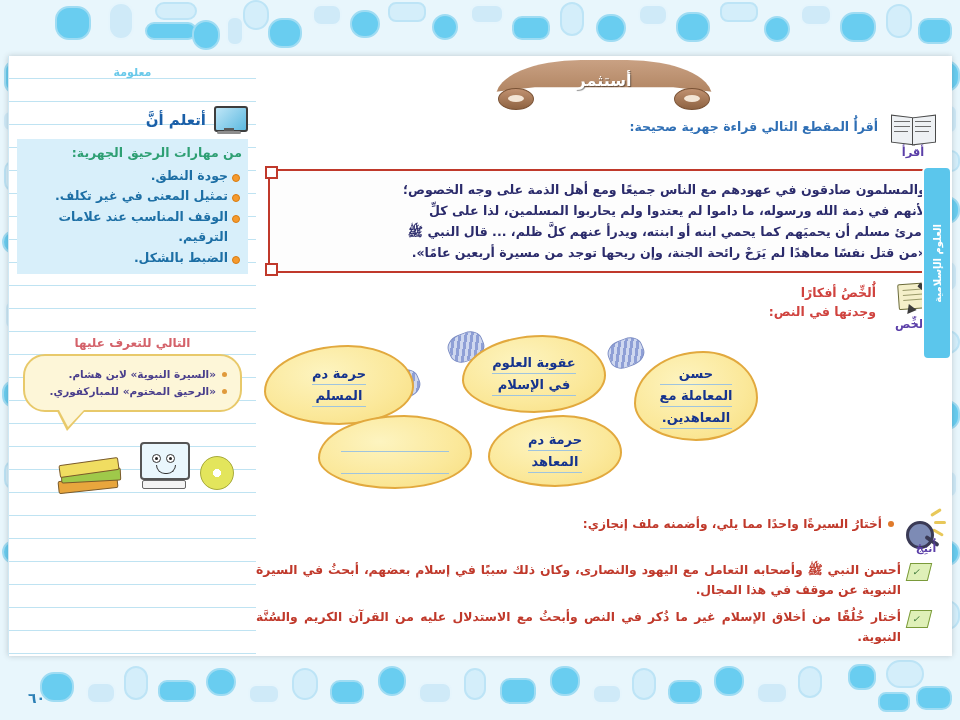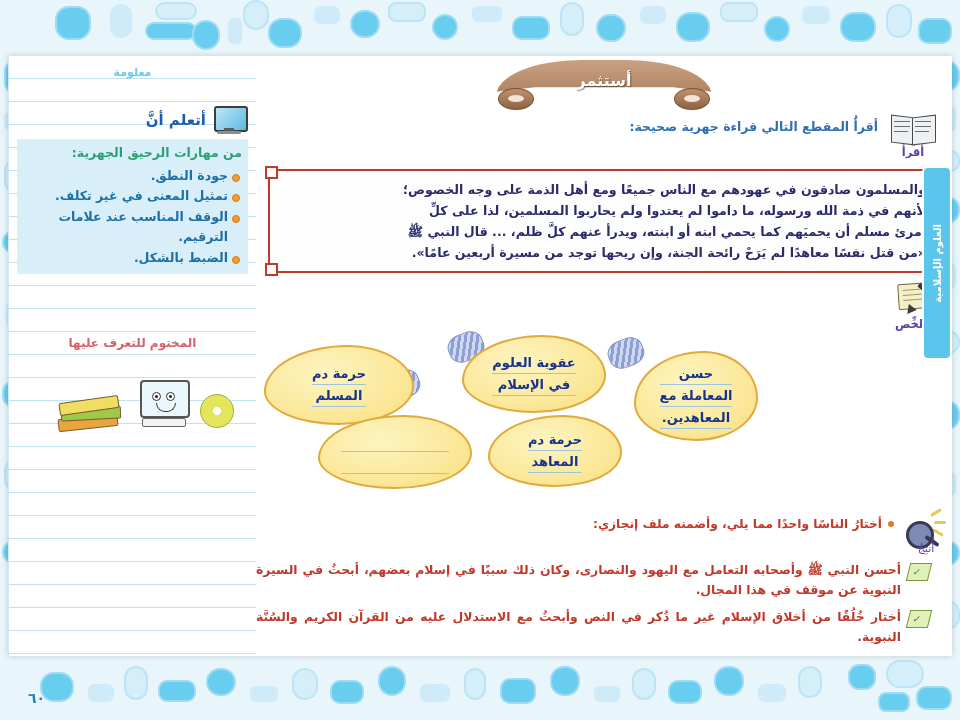--- a/index.html
+++ b/index.html
@@ -224,21 +224,21 @@
 
   
   .produce{margin-top:6px;}
   .prod-head{display:flex;align-items:flex-start;gap:6px;}
   .prod-inst{font-size:12.2px;font-weight:bold;color:#c0392b;line-height:18px;text-align:right;padding-top:6px;position:relative;padding-right:12px;}
   .prod-inst::before{content:"";position:absolute;right:0;top:12px;width:6px;height:6px;border-radius:50%;background:#e07a2b;}
   .glass-ico{width:52px;height:44px;position:relative;flex:0 0 52px;}
   .glass-ico .ring{position:absolute;left:6px;top:12px;width:22px;height:22px;border:3px solid #3a3a55;border-radius:50%;background:#7d8bb5;}
   .glass-ico .hnd{position:absolute;left:24px;top:30px;width:16px;height:4px;background:#3a3a55;border-radius:2px;transform:rotate(35deg);}
   .glass-ico .ray{position:absolute;width:12px;height:3px;background:#e8c85a;border-radius:2px;}
-  .glass-ico .tlabel{position:absolute;left:0;right:0;bottom:-2px;text-align:center;font-size:11px;font-weight:normal;color:#5b3fa8;}
+  .glass-ico .tlabel{position:absolute;left:0;right:0;bottom:-2px;text-align:center;font-size:11px;font-weight:bold;color:#5b3fa8;}
 
   .prod-item{display:flex;align-items:flex-start;gap:7px;margin:7px 0 0 0;padding-right:22px;}
   .note-ico{width:20px;height:16px;flex:0 0 20px;background:#dff0b8;border:1.5px solid #7a9a3a;
     transform:skewX(-14deg);position:relative;margin-top:3px;}
   .note-ico i{position:absolute;left:4px;top:3px;color:#2f6e2f;font-size:9px;font-weight:bold;}
   .prod-text{font-size:12.4px;font-weight:bold;color:#c0392b;line-height:20px;text-align:justify;text-align-last:right;flex:1;}
 
   .pg-num{
     position:absolute;left:28px;bottom:14px;color:#2b7fb5;font-size:14px;font-weight:bold;z-index:5;
   }
@@ -371,20 +371,24 @@
           <div class="pad">
               <i style="top:5px;"></i>
               <i style="top:10px;"></i>
               <i style="top:15px;"></i>
             </div>
           <div class="pen"></div>
             <div class="nib"></div>
         </div>
         <div style="font-size:11.5px;font-weight:bold;color:#5b3fa8;margin-top:-2px;">أُلخِّص</div>
       </div>
+      <div class="sum-inst">
+        <div>أُلخِّصُ أفكارًا</div>
+        <div>وجدتها في النص:</div>
+      </div>
     </div>
 
     <div class="mindmap">
       <div class="coil" style="left:352px;top:6px;"></div>
       <div class="coil" style="left:272px;top:48px;"></div>
       <div class="coil" style="left:128px;top:38px;"></div>
       <div class="coil" style="left:192px;top:0px;"></div>
 
       <div class="bub" style="left:378px;top:18px;width:120px;height:86px;">
         <div class="btext">حسن
@@ -415,21 +419,21 @@
     <div class="produce">
       <div class="prod-head">
         <div class="glass-ico">
           <div class="ray" style="left:30px;top:2px;transform:rotate(-32deg);"></div>
           <div class="ray" style="left:34px;top:12px;transform:rotate(0deg);"></div>
           <div class="ray" style="left:32px;top:22px;transform:rotate(30deg);"></div>
           <div class="ring"></div>
           <div class="hnd"></div>
           <div class="tlabel">أُنتِجُ</div>
         </div>
-        <div class="prod-inst">أختارُ الناسًا واحدًا مما يلي، وأضمنه ملف إنجازي:</div>
+        <div class="prod-inst">أختارُ السيرةًا واحدًا مما يلي، وأضمنه ملف إنجازي:</div>
       </div>
 
       <div class="prod-item">
         <span class="note-ico">
             <i>✓</i>
           </span>
         <span class="prod-text">أحسن النبي ﷺ وأصحابه التعامل مع اليهود والنصارى، وكان ذلك سببًا في إسلام بعضهم، أبحثُ في السيرة النبوية عن موقف في هذا المجال.</span>
       </div>
 
       <div class="prod-item">
@@ -456,22 +460,28 @@
     <div class="skills-box">
       <div class="skills-intro">من مهارات الرحيق الجهرية:</div>
       <ul class="skills-list">
         <li>جودة النطق.</li>
         <li>تمثيل المعنى في غير تكلف.</li>
         <li>الوقف المناسب عند علامات الترقيم.</li>
         <li>الضبط بالشكل.</li>
       </ul>
     </div>
 
-    <div class="sb-refs-title">المختوم للتعرف عليها</div>
-
+    <div class="sb-refs-title">التالي للتعرف عليها</div>
+
+    <div class="bubble">
+      <ul class="ref-list">
+        <li>«السيرة النبوية» لابن هشام.</li>
+        <li>«الرحيق المختوم» للمباركفوري.</li>
+      </ul>
+    </div>
 
     <div class="cd-art">
       <div class="books">
         <div class="bk bk1"></div>
           <div class="bk bk2"></div>
           <div class="bk bk3"></div>
       </div>
       <div class="pc">
         <div class="mscr">
           <div class="eye l">

